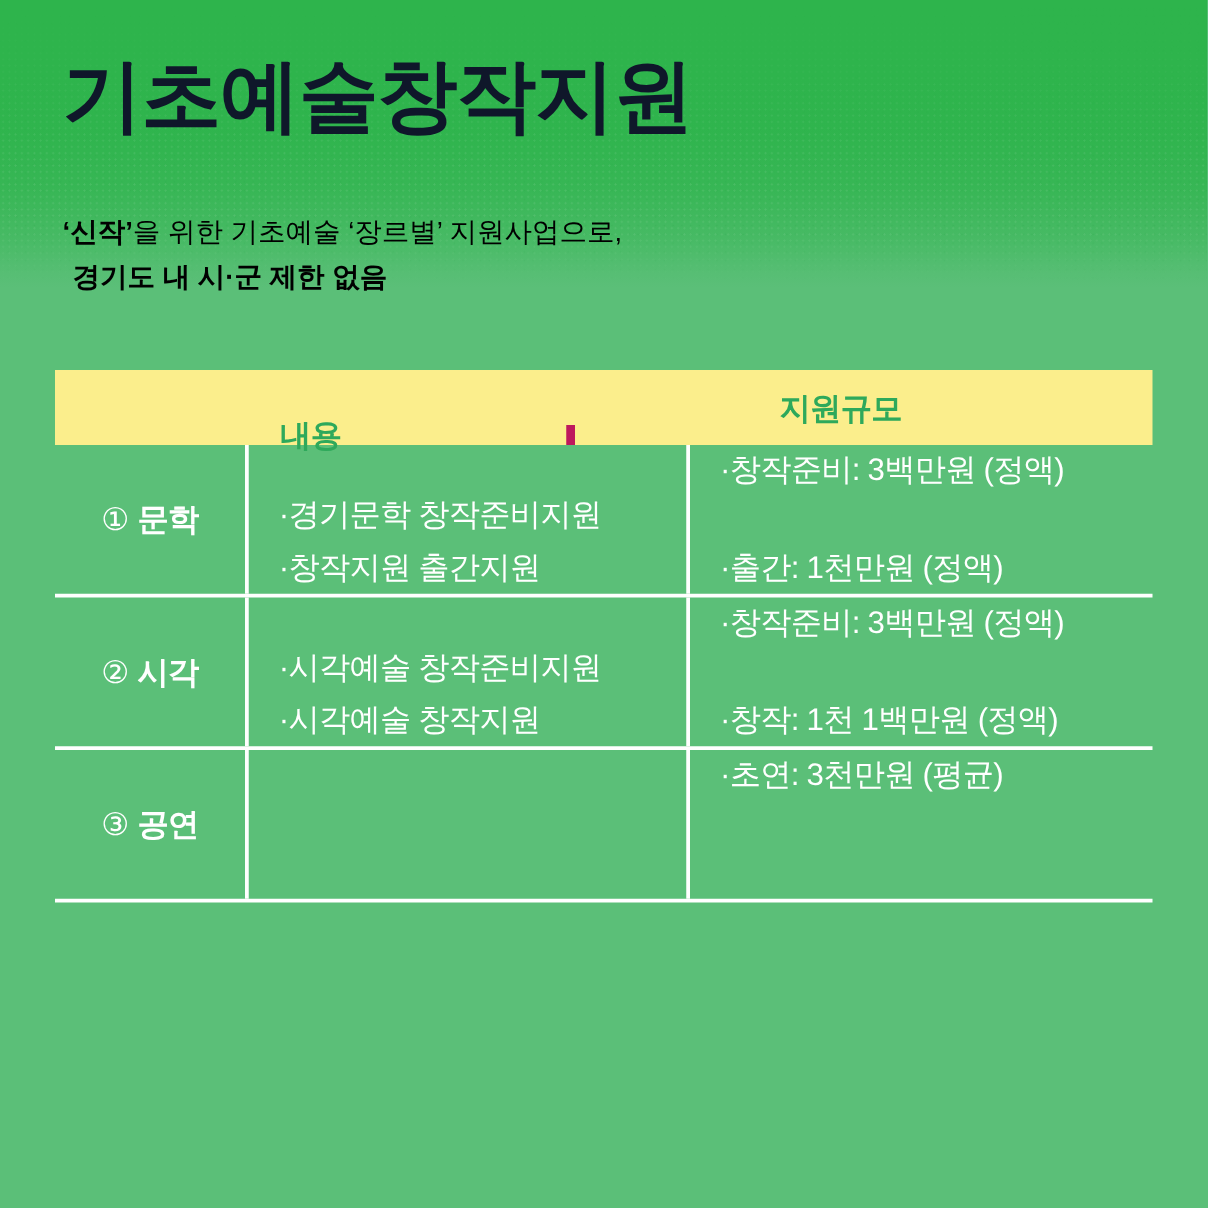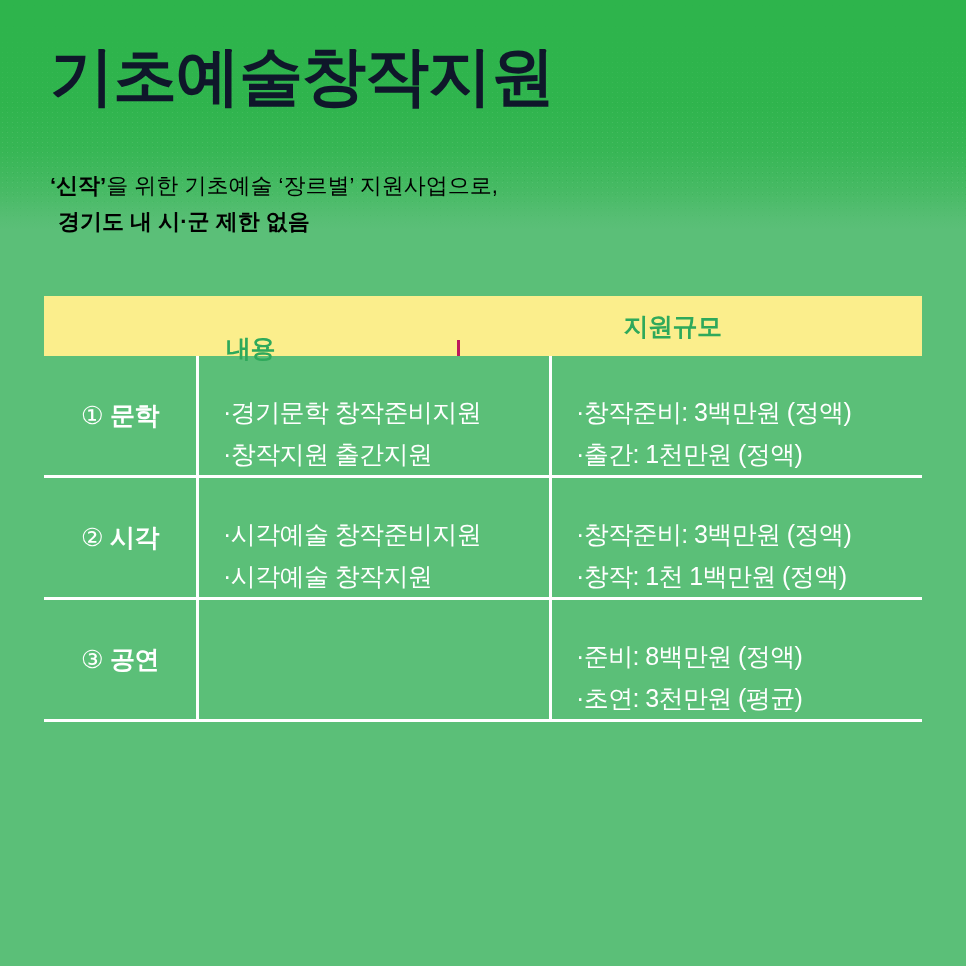--- a/index.html
+++ b/index.html
@@ -95,21 +95,21 @@
   }
   .th {
     display: flex;
     align-items: center;
     justify-content: center;
     color: #2EA95B;
     font-size: 25px;
     font-weight: 800;
     letter-spacing: -0.5px;
   }
-  .th-content { width: 416px; border-right: 3px solid #be185d; box-sizing: border-box; margin-top: 44px; }
+  .th-content { width: 416px; border-right: 7px solid #be185d; box-sizing: border-box; margin-top: 44px; }
   .th-scale   { width: 425px; }
 
   .trow {
     display: flex;
     min-height: 122px;
     border-bottom: 3px solid #FFFFFF;
     box-sizing: border-box;
   }
   .trow:last-child { border-bottom: 3px solid #FFFFFF; }
 
@@ -140,21 +140,21 @@
     display: flex;
     flex-direction: column;
     justify-content: flex-end;
   }
   .amt-cell {
     width: 370px;
     box-sizing: border-box;
     padding: 0 0 0 24px;
     display: flex;
     flex-direction: column;
-    justify-content: flex-end;
+    justify-content: space-between;
   }
   .bullet-line {
     color: #FFFFFF;
     font-size: 25px;
     line-height: 1.66;
     letter-spacing: -0.6px;
     white-space: nowrap;
   }
 </style>
 </head>
@@ -210,19 +210,18 @@
     </div>
 
     <div class="trow">
       <div class="cat-cell">
         <span class="cat-num">③</span>
           <span>공연</span>
       </div>
       <div class="desc-cell">
       </div>
       <div class="amt-cell">
-        <div class="bullet-line">·준비: 8백만원 (정액)</div>
         <div class="bullet-line">·초연: 3천만원 (평균)</div>
       </div>
     </div>
 
   </div>
 </div>
 
 </body></html>

